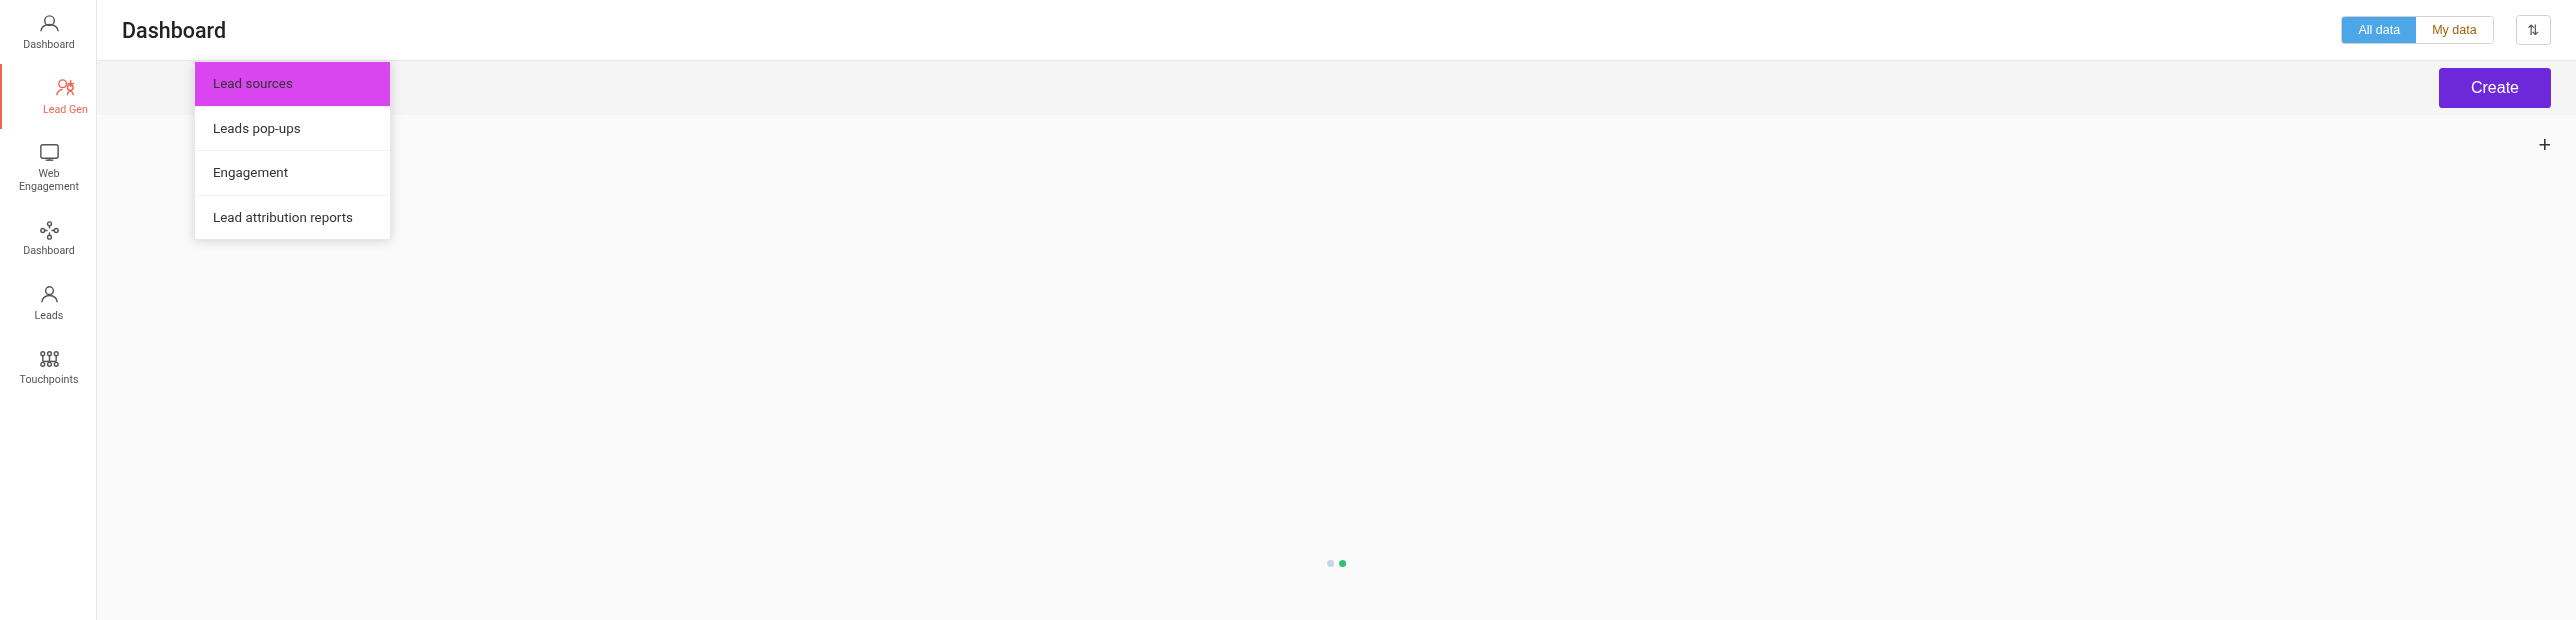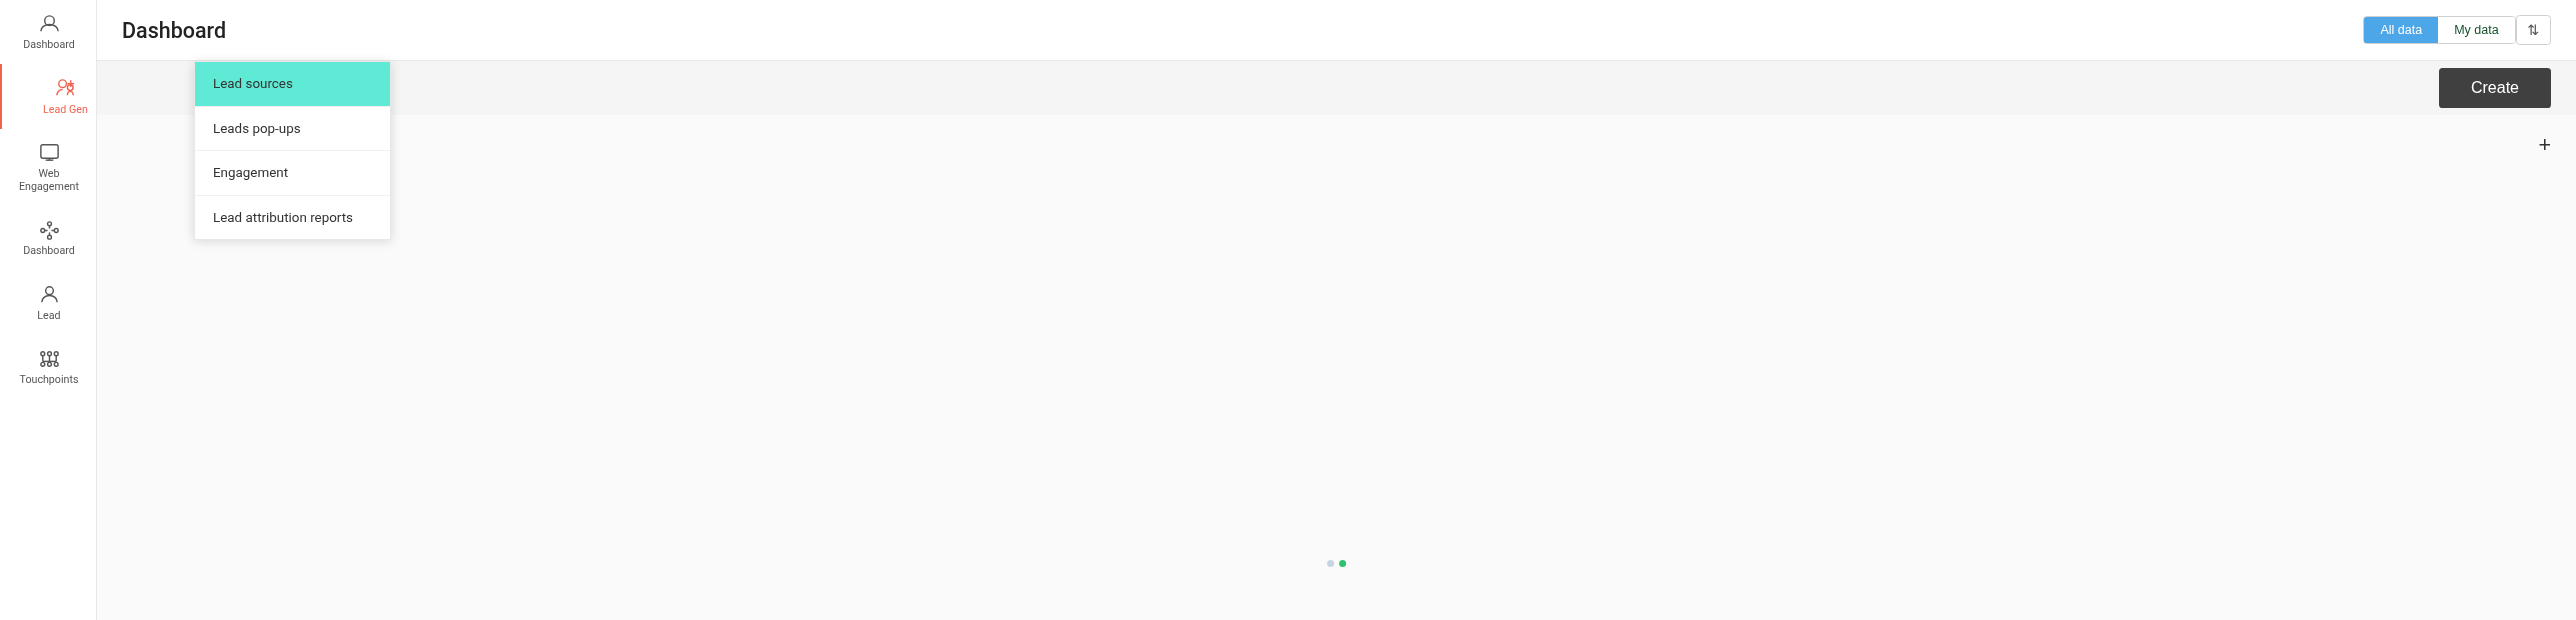--- a/index.html
+++ b/index.html
@@ -82,37 +82,37 @@
 
     .topbar-title {
       font-size: 21.5px;
       font-weight: 500;
       color: #222;
     }
 
     .topbar-controls {
       display: flex;
       align-items: center;
-      gap: 0;
+      gap: 22px;
     }
 
     .btn-toggle {
       display: flex;
       border: 0.9px solid #d0d0d0;
       border-radius: 3.6px;
       overflow: hidden;
     }
 
     .btn-toggle button {
       padding: 6.3px 16px;
       border: none;
       background: #fff;
       cursor: pointer;
       font-size: 12.5px;
-      color: #14532d;
+      color: #a16207;
     }
 
     .btn-toggle button.active {
       background: #4da6e8;
       color: #fff;
     }
 
     .btn-filter {
       background: #fff;
       border: 0.9px solid #d0d0d0;
@@ -129,21 +129,21 @@
     .subheader {
       background: #f5f5f5;
       padding: 12.5px 25px;
       display: flex;
       align-items: center;
       justify-content: flex-end;
       height: 54px;
     }
 
     .btn-create {
-      background: #404040;
+      background: #6d28d9;
       color: #fff;
       border: none;
       border-radius: 3.6px;
       padding: 10.7px 32px;
       font-size: 16px;
       cursor: pointer;
       font-weight: 400;
     }
 
     
@@ -200,21 +200,21 @@
 
     .dropdown-item {
       padding: 14.3px 18px;
       font-size: 13.4px;
       color: #333;
       cursor: pointer;
       border-bottom: 0.9px solid #f0f0f0;
     }
 
     .dropdown-item:last-child { border-bottom: none; }
-    .dropdown-item.highlighted { background: #5eead4; }
+    .dropdown-item.highlighted { background: #d946ef; }
   </style>
 </head>
 <body>
 
 <nav class="sidebar">
 
   <div class="sidebar-item">
     <span class="icon">
       <svg viewBox="0 0 24 24">
           <circle cx="12" cy="8" r="5"></circle>
@@ -265,21 +265,21 @@
     <span class="label">Dashboard</span>
   </div>
 
   <div class="sidebar-item">
     <span class="icon">
       <svg viewBox="0 0 24 24">
           <circle cx="12" cy="8" r="4"></circle>
           <path d="M4 20c0-4 3.6-7 8-7s8 3 8 7"></path>
         </svg>
     </span>
-    <span class="label">Lead</span>
+    <span class="label">Leads</span>
   </div>
 
   <div class="sidebar-item">
     <span class="icon">
       <svg viewBox="0 0 24 24">
         <circle cx="5" cy="6" r="2"></circle>
         <circle cx="12" cy="6" r="2"></circle>
         <circle cx="19" cy="6" r="2"></circle>
         <line x1="5" y1="8" x2="5" y2="14"></line>
         <line x1="12" y1="8" x2="12" y2="14"></line>

